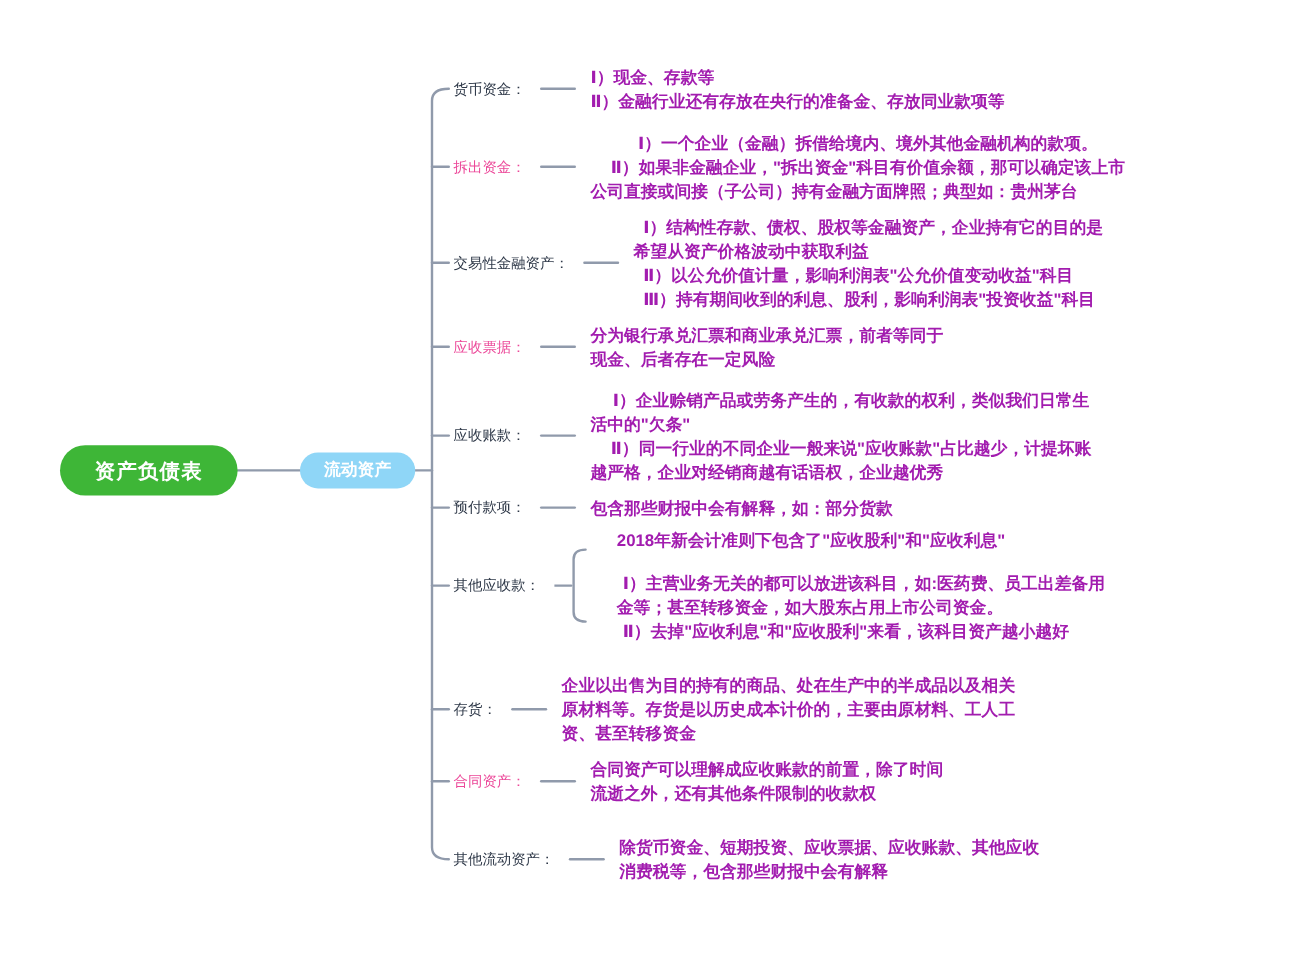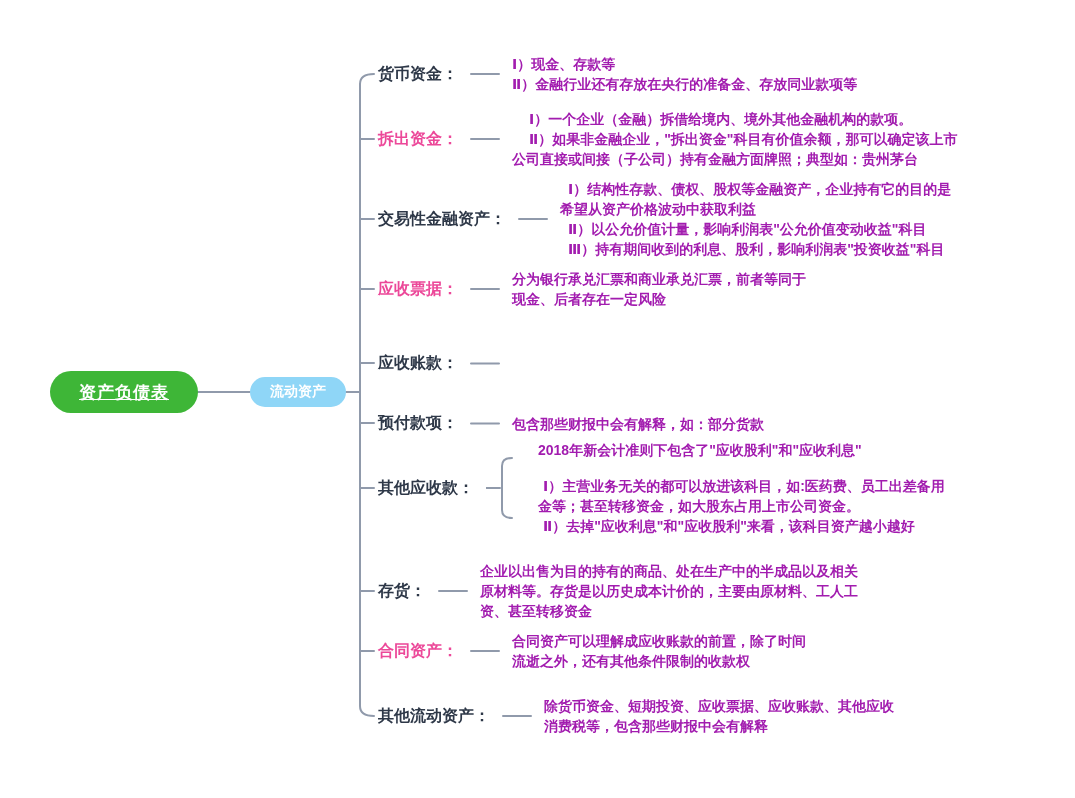--- a/index.html
+++ b/index.html
@@ -9,36 +9,36 @@
     font-family:"Liberation Sans","DejaVu Sans",sans-serif;
   }
   #edges{position:absolute;left:0;top:0;pointer-events:none;}
   .node{
     position:absolute;display:flex;align-items:center;justify-content:center;
     color:#ffffff;font-weight:bold;transform:translateY(-50%);
     box-sizing:border-box;
   }
   .root-node{
     left:50px;top:392px;width:148px;height:42px;border-radius:21px;
-    background:#3eb637;font-size:17px;letter-spacing:1px;text-decoration:underline;
+    background:#3eb637;font-size:17px;letter-spacing:1px;
   }
   .l2-node{
     left:250px;top:392px;width:96px;height:30px;border-radius:15px;
     background:#8fd6f7;font-size:14px;
   }
   .row{
     position:absolute;left:378px;transform:translateY(-50%);
     display:flex;align-items:center;gap:12px;white-space:nowrap;
   }
-  .blabel{font-size:16px;font-weight:bold;color:#2e3848;}
+  .blabel{font-size:12px;font-weight:normal;color:#2e3848;}
   .blabel.blue{color:#ec4899;}
   .dash{width:30px;height:2px;background:#909aab;border-radius:1px;flex:0 0 auto;}
   .detail{font-size:14px;line-height:20px;color:#a21caf;font-weight:bold;}
   .detail .ln{white-space:nowrap;}
-  .detail .ind{padding-left:17px;}
+  .detail .ind{padding-left:17px;text-align:center;}
   .detail .ind-s{padding-left:8px;}
   .detail .ind-xs{padding-left:5px;}
   .subcol{display:flex;flex-direction:column;gap:16px;}
   .bracket{flex:0 0 auto;display:block;}
 </style>
 </head>
 <body>
 
 <svg id="edges" width="1075" height="798" viewBox="0 0 1075 798">
   <g fill="none" stroke="#909aab" stroke-width="2" stroke-linecap="round">
@@ -99,20 +99,26 @@
   <span class="dash"></span>
   <div class="detail">
     <div class="ln">分为银行承兑汇票和商业承兑汇票，前者等同于</div>
     <div class="ln">现金、后者存在一定风险</div>
   </div>
 </div>
 
 <div class="row" style="top:363px">
   <span class="blabel">应收账款：</span>
   <span class="dash"></span>
+  <div class="detail">
+    <div class="ln ind">Ⅰ）企业赊销产品或劳务产生的，有收款的权利，类似我们日常生</div>
+    <div class="ln">活中的"欠条"</div>
+    <div class="ln ind">Ⅱ）同一行业的不同企业一般来说"应收账款"占比越少，计提坏账</div>
+    <div class="ln">越严格，企业对经销商越有话语权，企业越优秀</div>
+  </div>
 </div>
 
 <div class="row" style="top:423px">
   <span class="blabel">预付款项：</span>
   <span class="dash"></span>
   <div class="detail">
     <div class="ln">包含那些财报中会有解释，如：部分货款</div>
   </div>
 </div>
 

